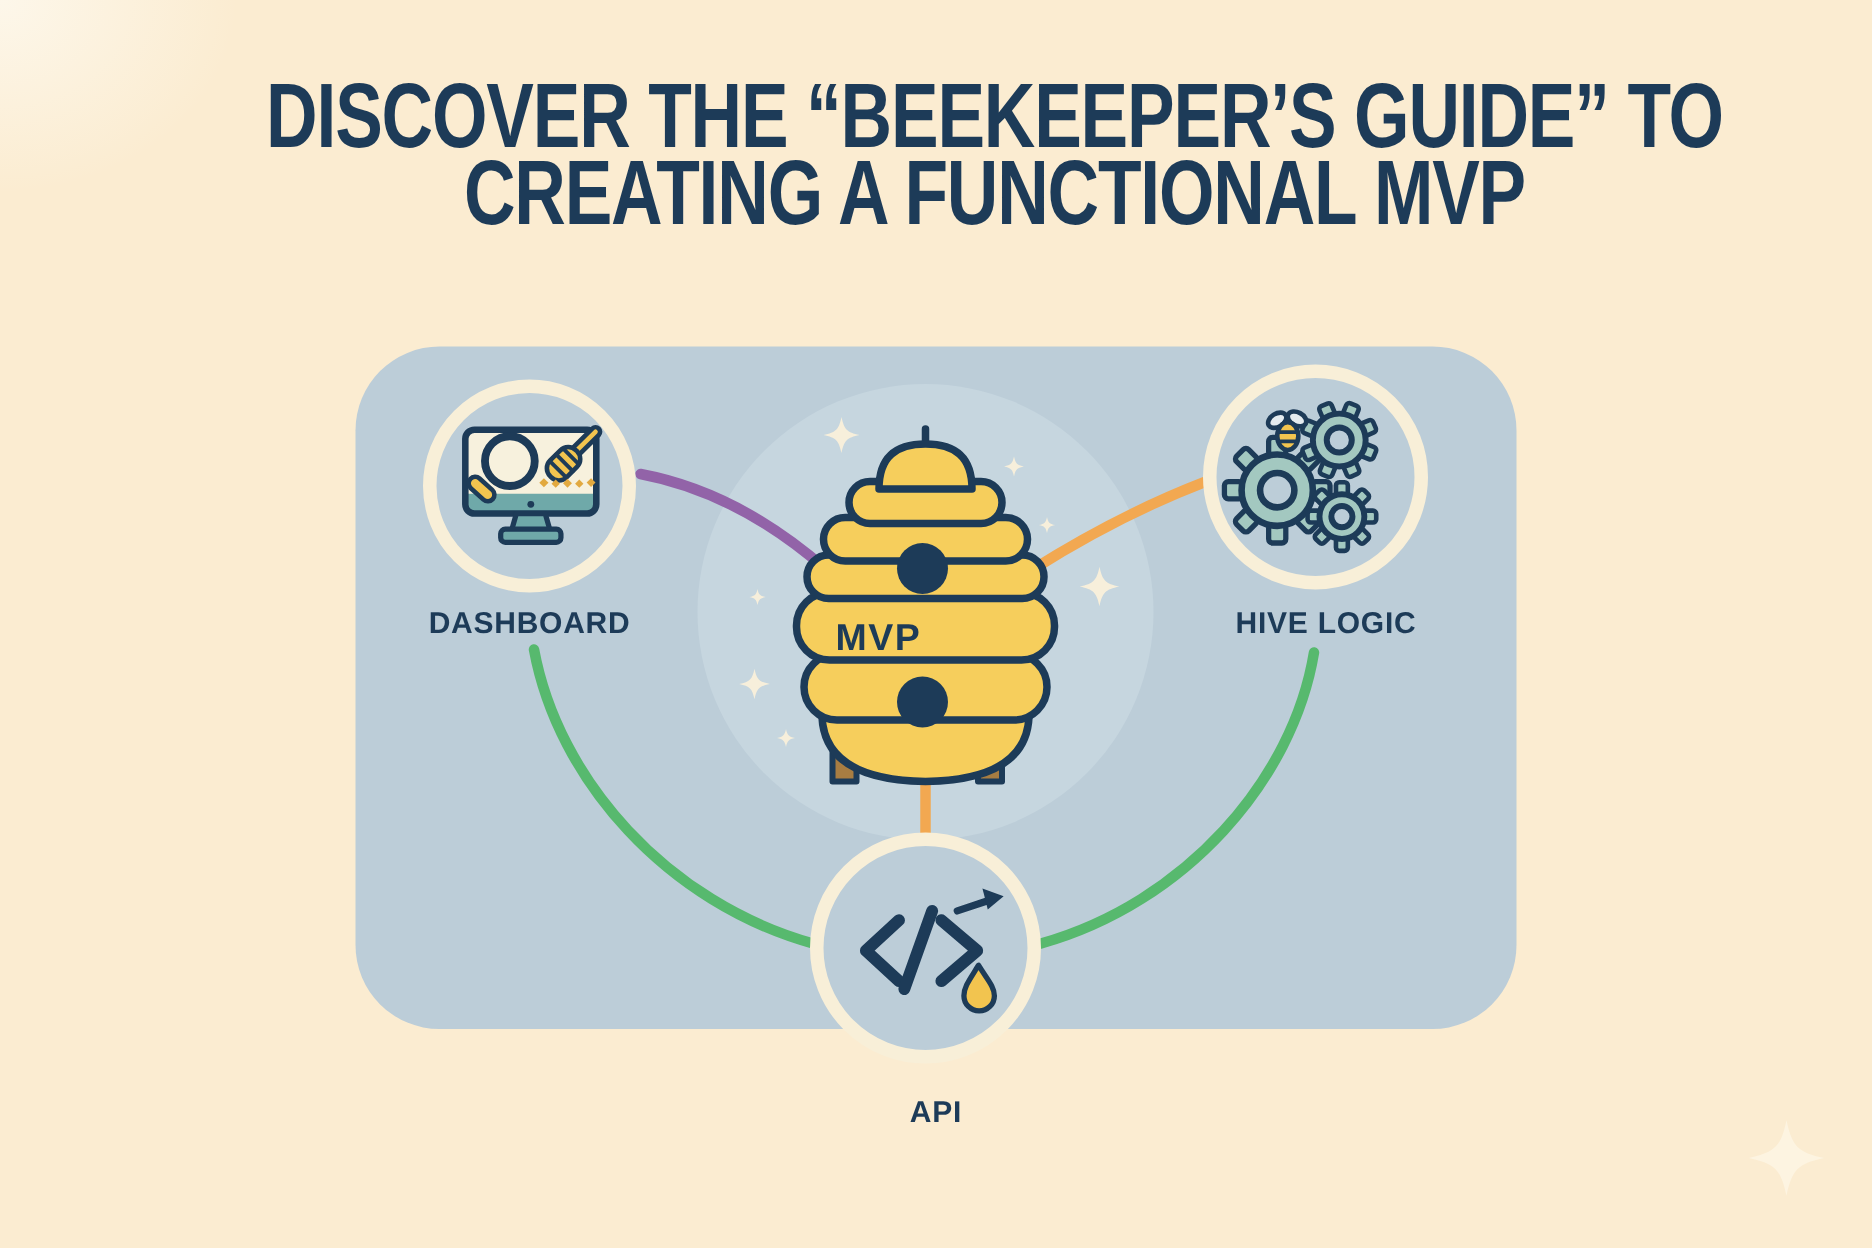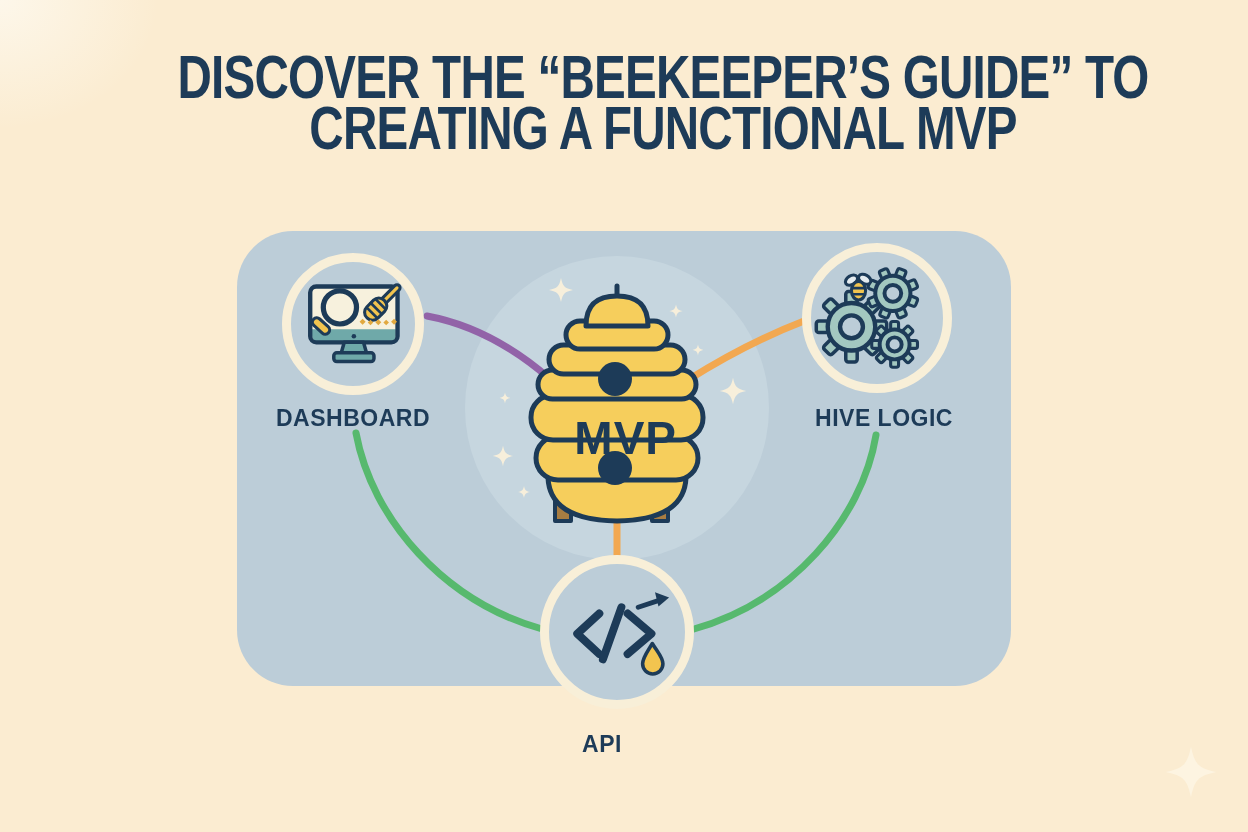--- a/index.html
+++ b/index.html
@@ -46,31 +46,31 @@
   .decor{position:absolute;left:0;top:0;width:1248px;height:832px;}
   .node{
     position:absolute;border-radius:50%;box-sizing:border-box;
     background:var(--panel);border:9px solid var(--circle-border);
   }
   .node svg{position:absolute;}
   .node-dashboard{left:282px;top:253px;width:142px;height:142px;}
   .node-hive-logic{left:802px;top:243px;width:150px;height:150px;}
   .node-api{left:540px;top:555px;width:154px;height:154px;}
   .node-label{
-    position:absolute;color:var(--navy);font-weight:bold;font-size:23px;
+    position:absolute;color:var(--navy);font-weight:bold;font-size:20px;
     letter-spacing:0.5px;text-align:right;white-space:nowrap;
     transform:translateX(-50%);
   }
   .label-dashboard{left:353px;top:405px;}
   .label-hive-logic{left:884px;top:405px;}
-  .label-api{left:602px;top:731px;}
+  .label-api{left:624px;top:731px;}
   .hive{position:absolute;left:500px;top:265px;}
   .mvp-label{
-    position:absolute;left:557px;top:411px;width:120px;text-align:right;
-    color:var(--navy);font-weight:bold;font-size:46px;letter-spacing:1px;
+    position:absolute;left:557px;top:411px;width:120px;text-align:left;
+    color:var(--navy);font-weight:bold;font-size:25px;letter-spacing:1px;
   }
 </style>
 </head>
 <body>
 
 <div class="canvas">
 
   <div class="corner-glow"></div>
 
   <div class="title">

